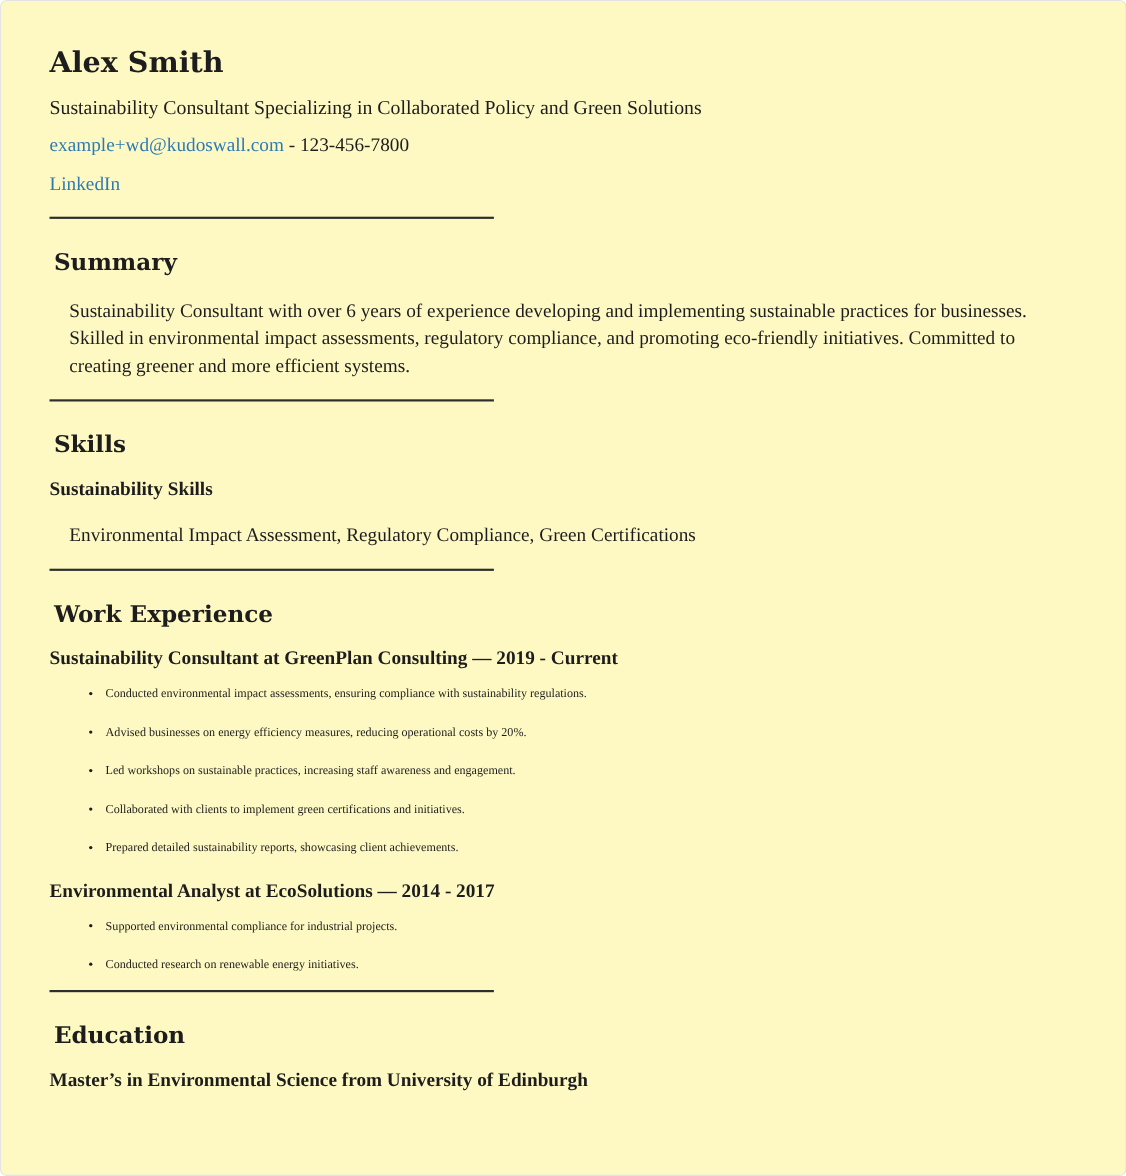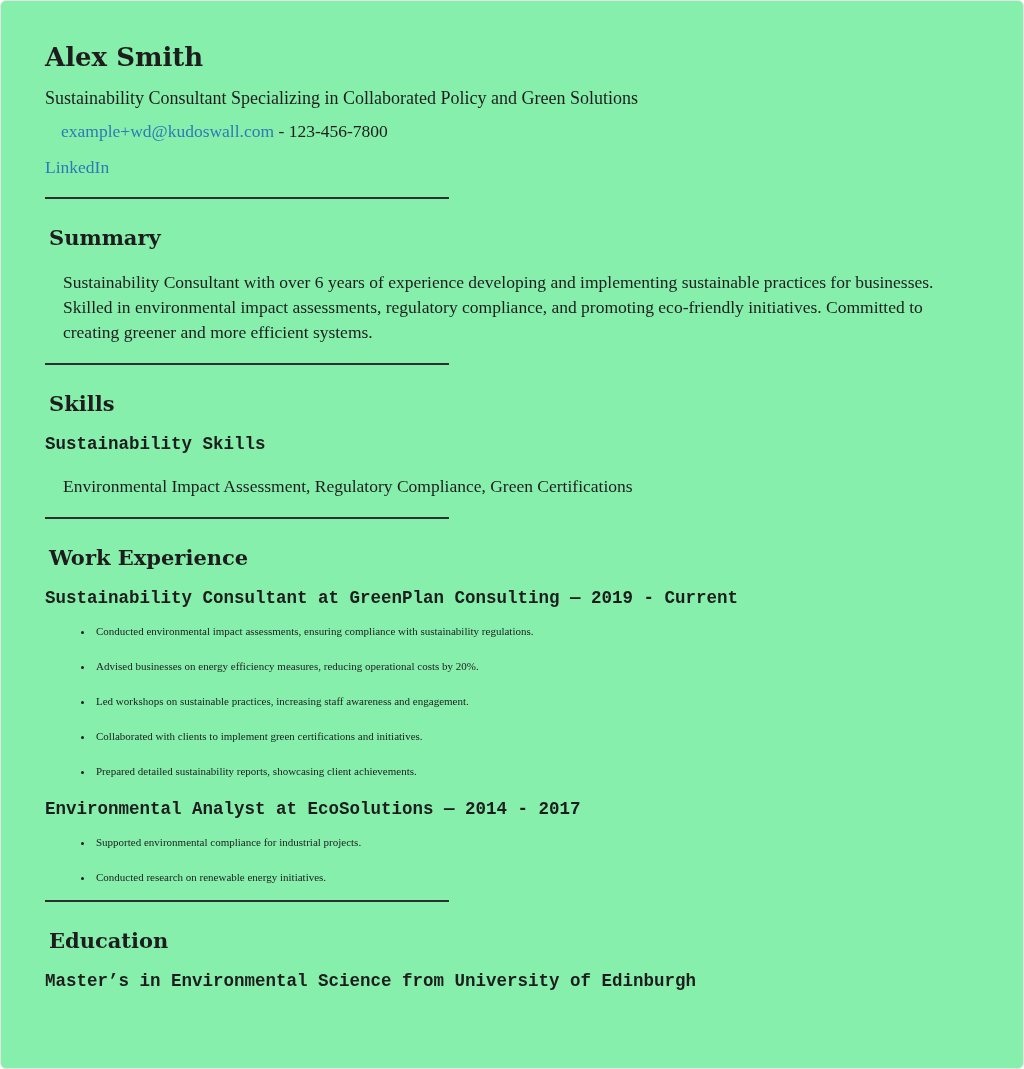--- a/index.html
+++ b/index.html
@@ -13,42 +13,42 @@
   body {
     width: 1024px;
     height: 1069px;
     overflow: hidden;
     font-family: "Liberation Serif", serif;
     color: var(--text);
   }
   .page {
     width: 1024px;
     height: 1069px;
-    background: #86efac;
+    background: #fef9c3;
     border: 1px solid var(--page-border);
     border-radius: 6px;
     padding: 40px 44px 0 44px;
     overflow: hidden;
   }
   h1.name {
     font-family: "DejaVu Serif", serif;
     font-size: 26px;
     line-height: 32px;
     font-weight: bold;
     margin: 0 0 13px 0;
   }
   p.subtitle {
     font-size: 18px;
     line-height: 24px;
     margin: 0 0 9px 0;
   }
   p.contact-line {
     font-size: 17.5px;
     line-height: 24px;
-    margin: 0 0 12px 16px;
+    margin: 0 0 12px 0;
   }
   p.linkedin-line {
     font-size: 17.5px;
     line-height: 24px;
     margin: 0;
   }
   a.link {
     color: var(--link);
     text-decoration: none;
     cursor: pointer;
@@ -65,21 +65,21 @@
     line-height: 28px;
     font-weight: bold;
     margin: 25px 0 14px 4px;
   }
   p.body-text {
     font-size: 17.5px;
     line-height: 25px;
     margin: 18px;
   }
   h3.sub-heading {
-    font-family: Liberation Mono, monospace;
+    font-family: Liberation Serif, serif;
     font-size: 17.5px;
     line-height: 24px;
     font-weight: bold;
     margin: 0 0 9px 0;
   }
   .skill-group { margin: 0 0 20px 0; }
   .skill-group:last-child { margin-bottom: 0; }
   .job { margin: 0 0 8px 0; }
   ul.bullets {
     margin: 0;

